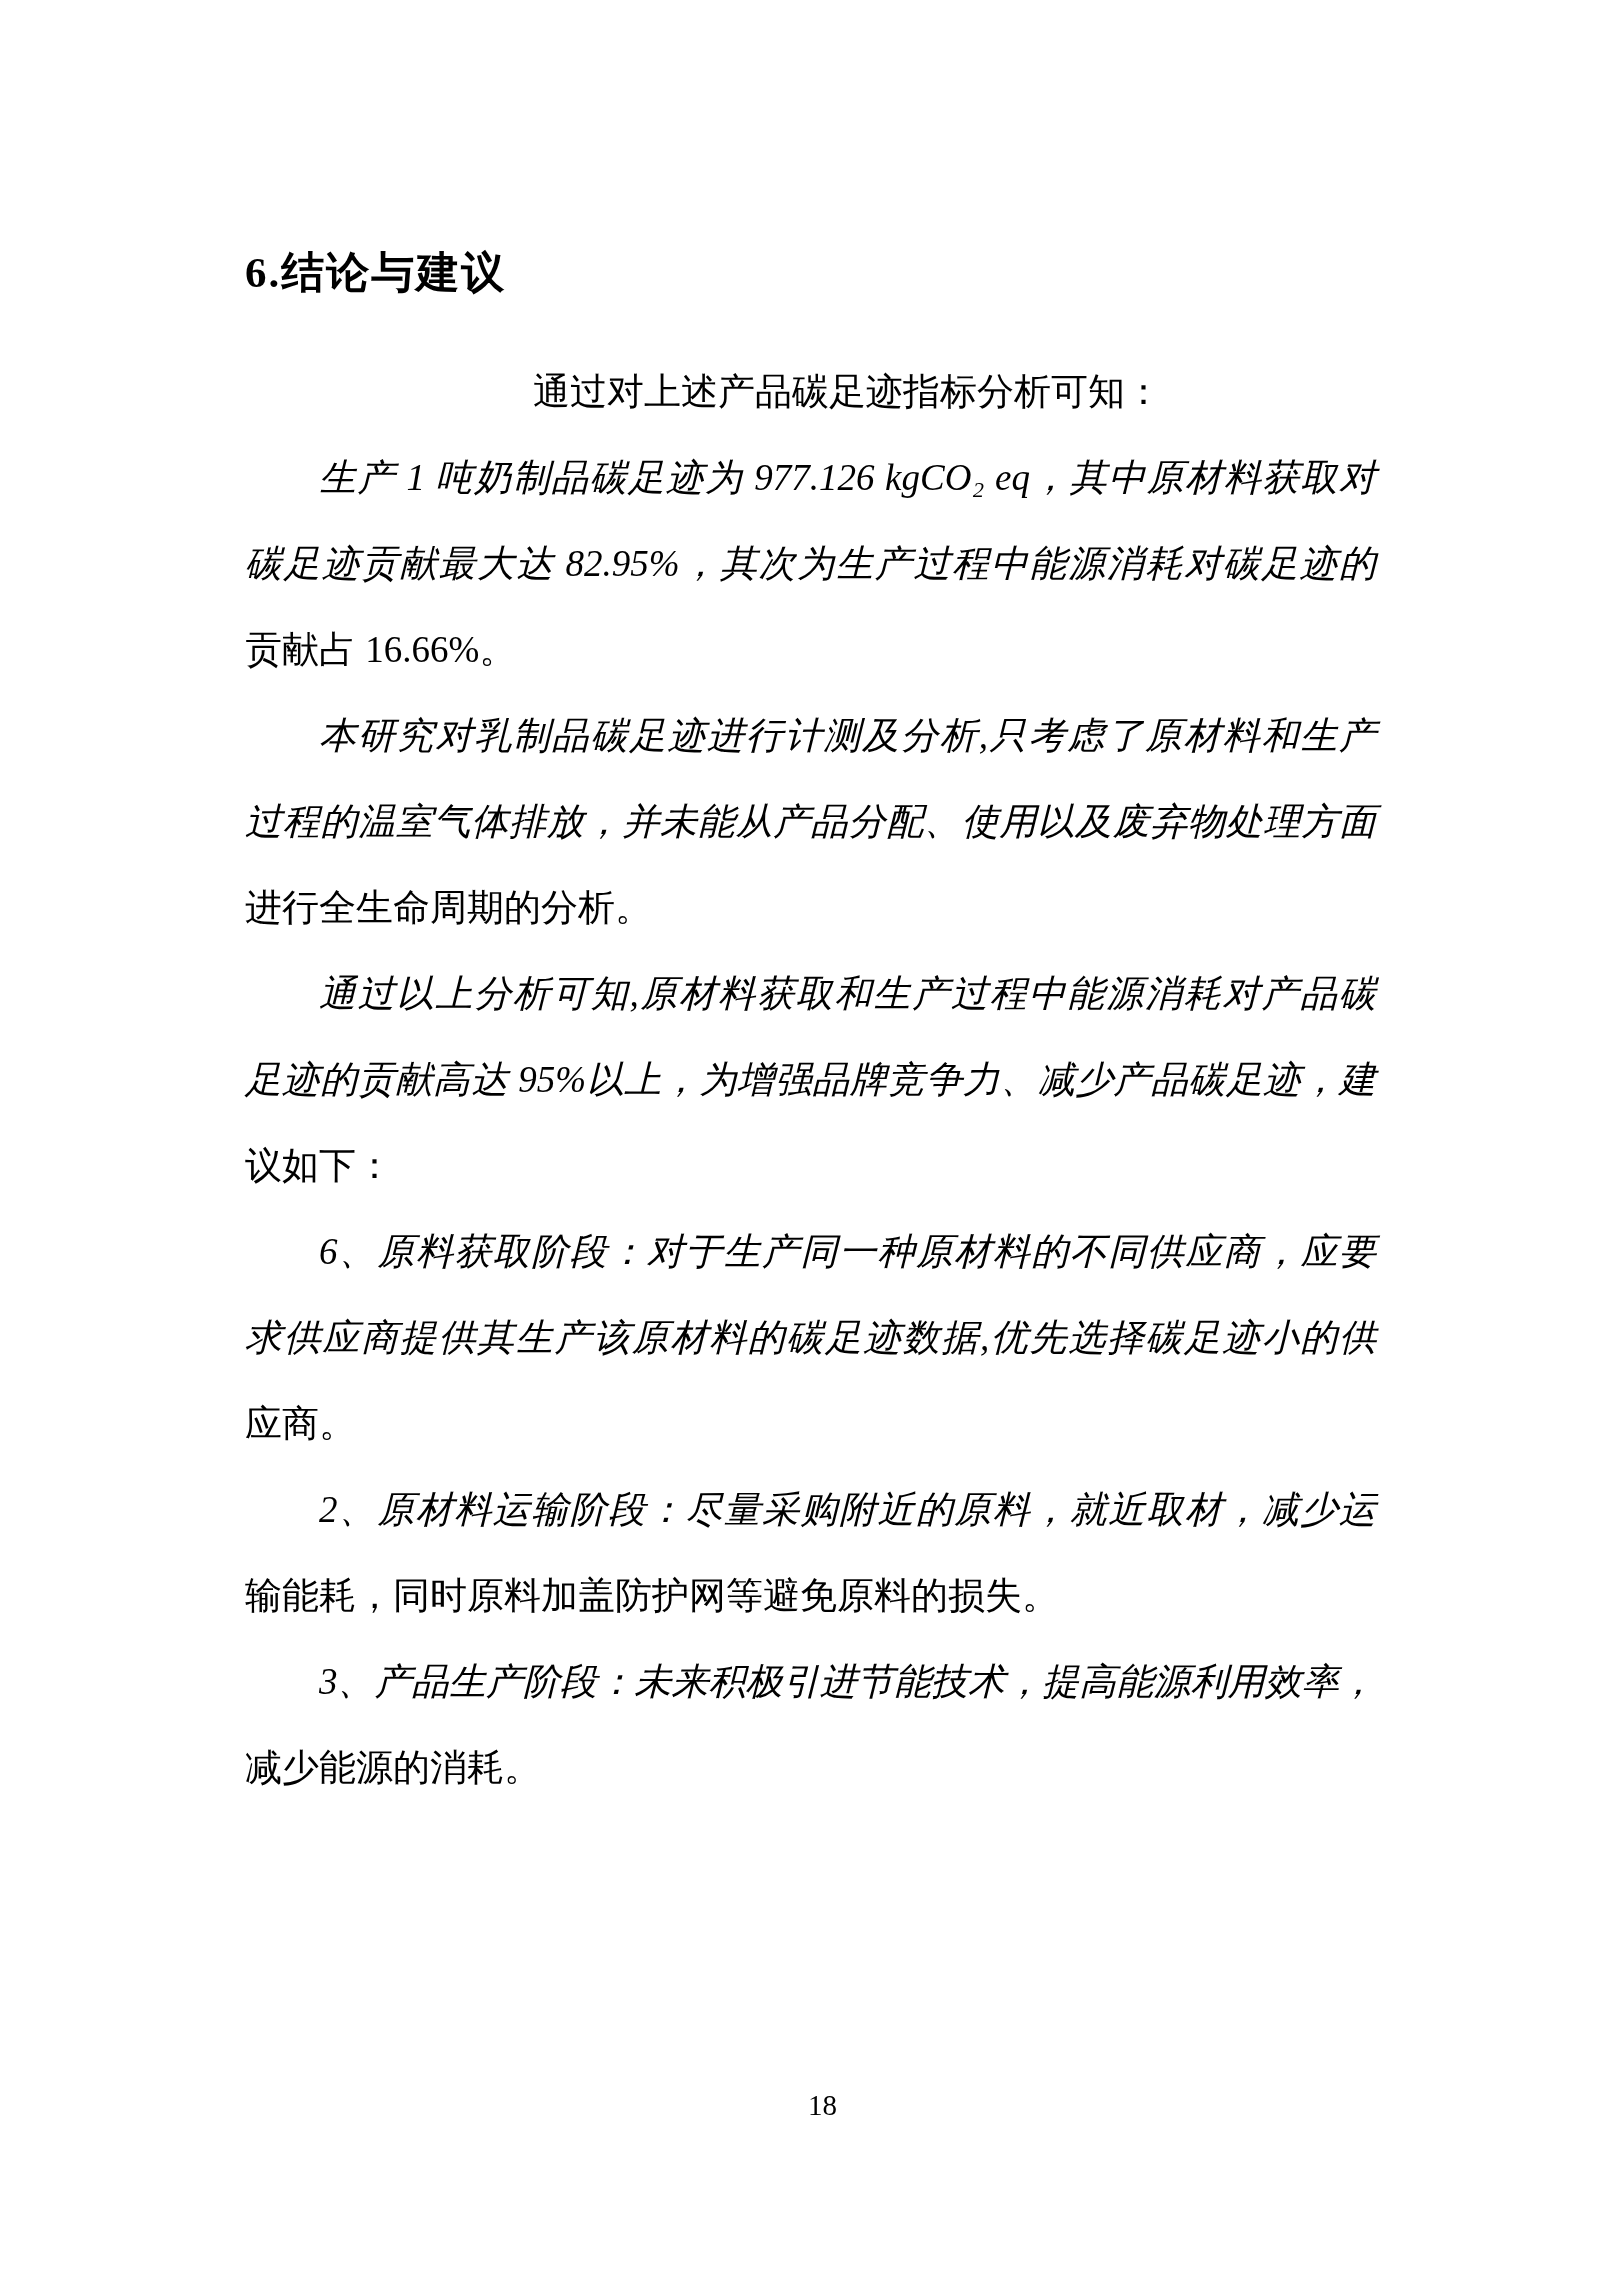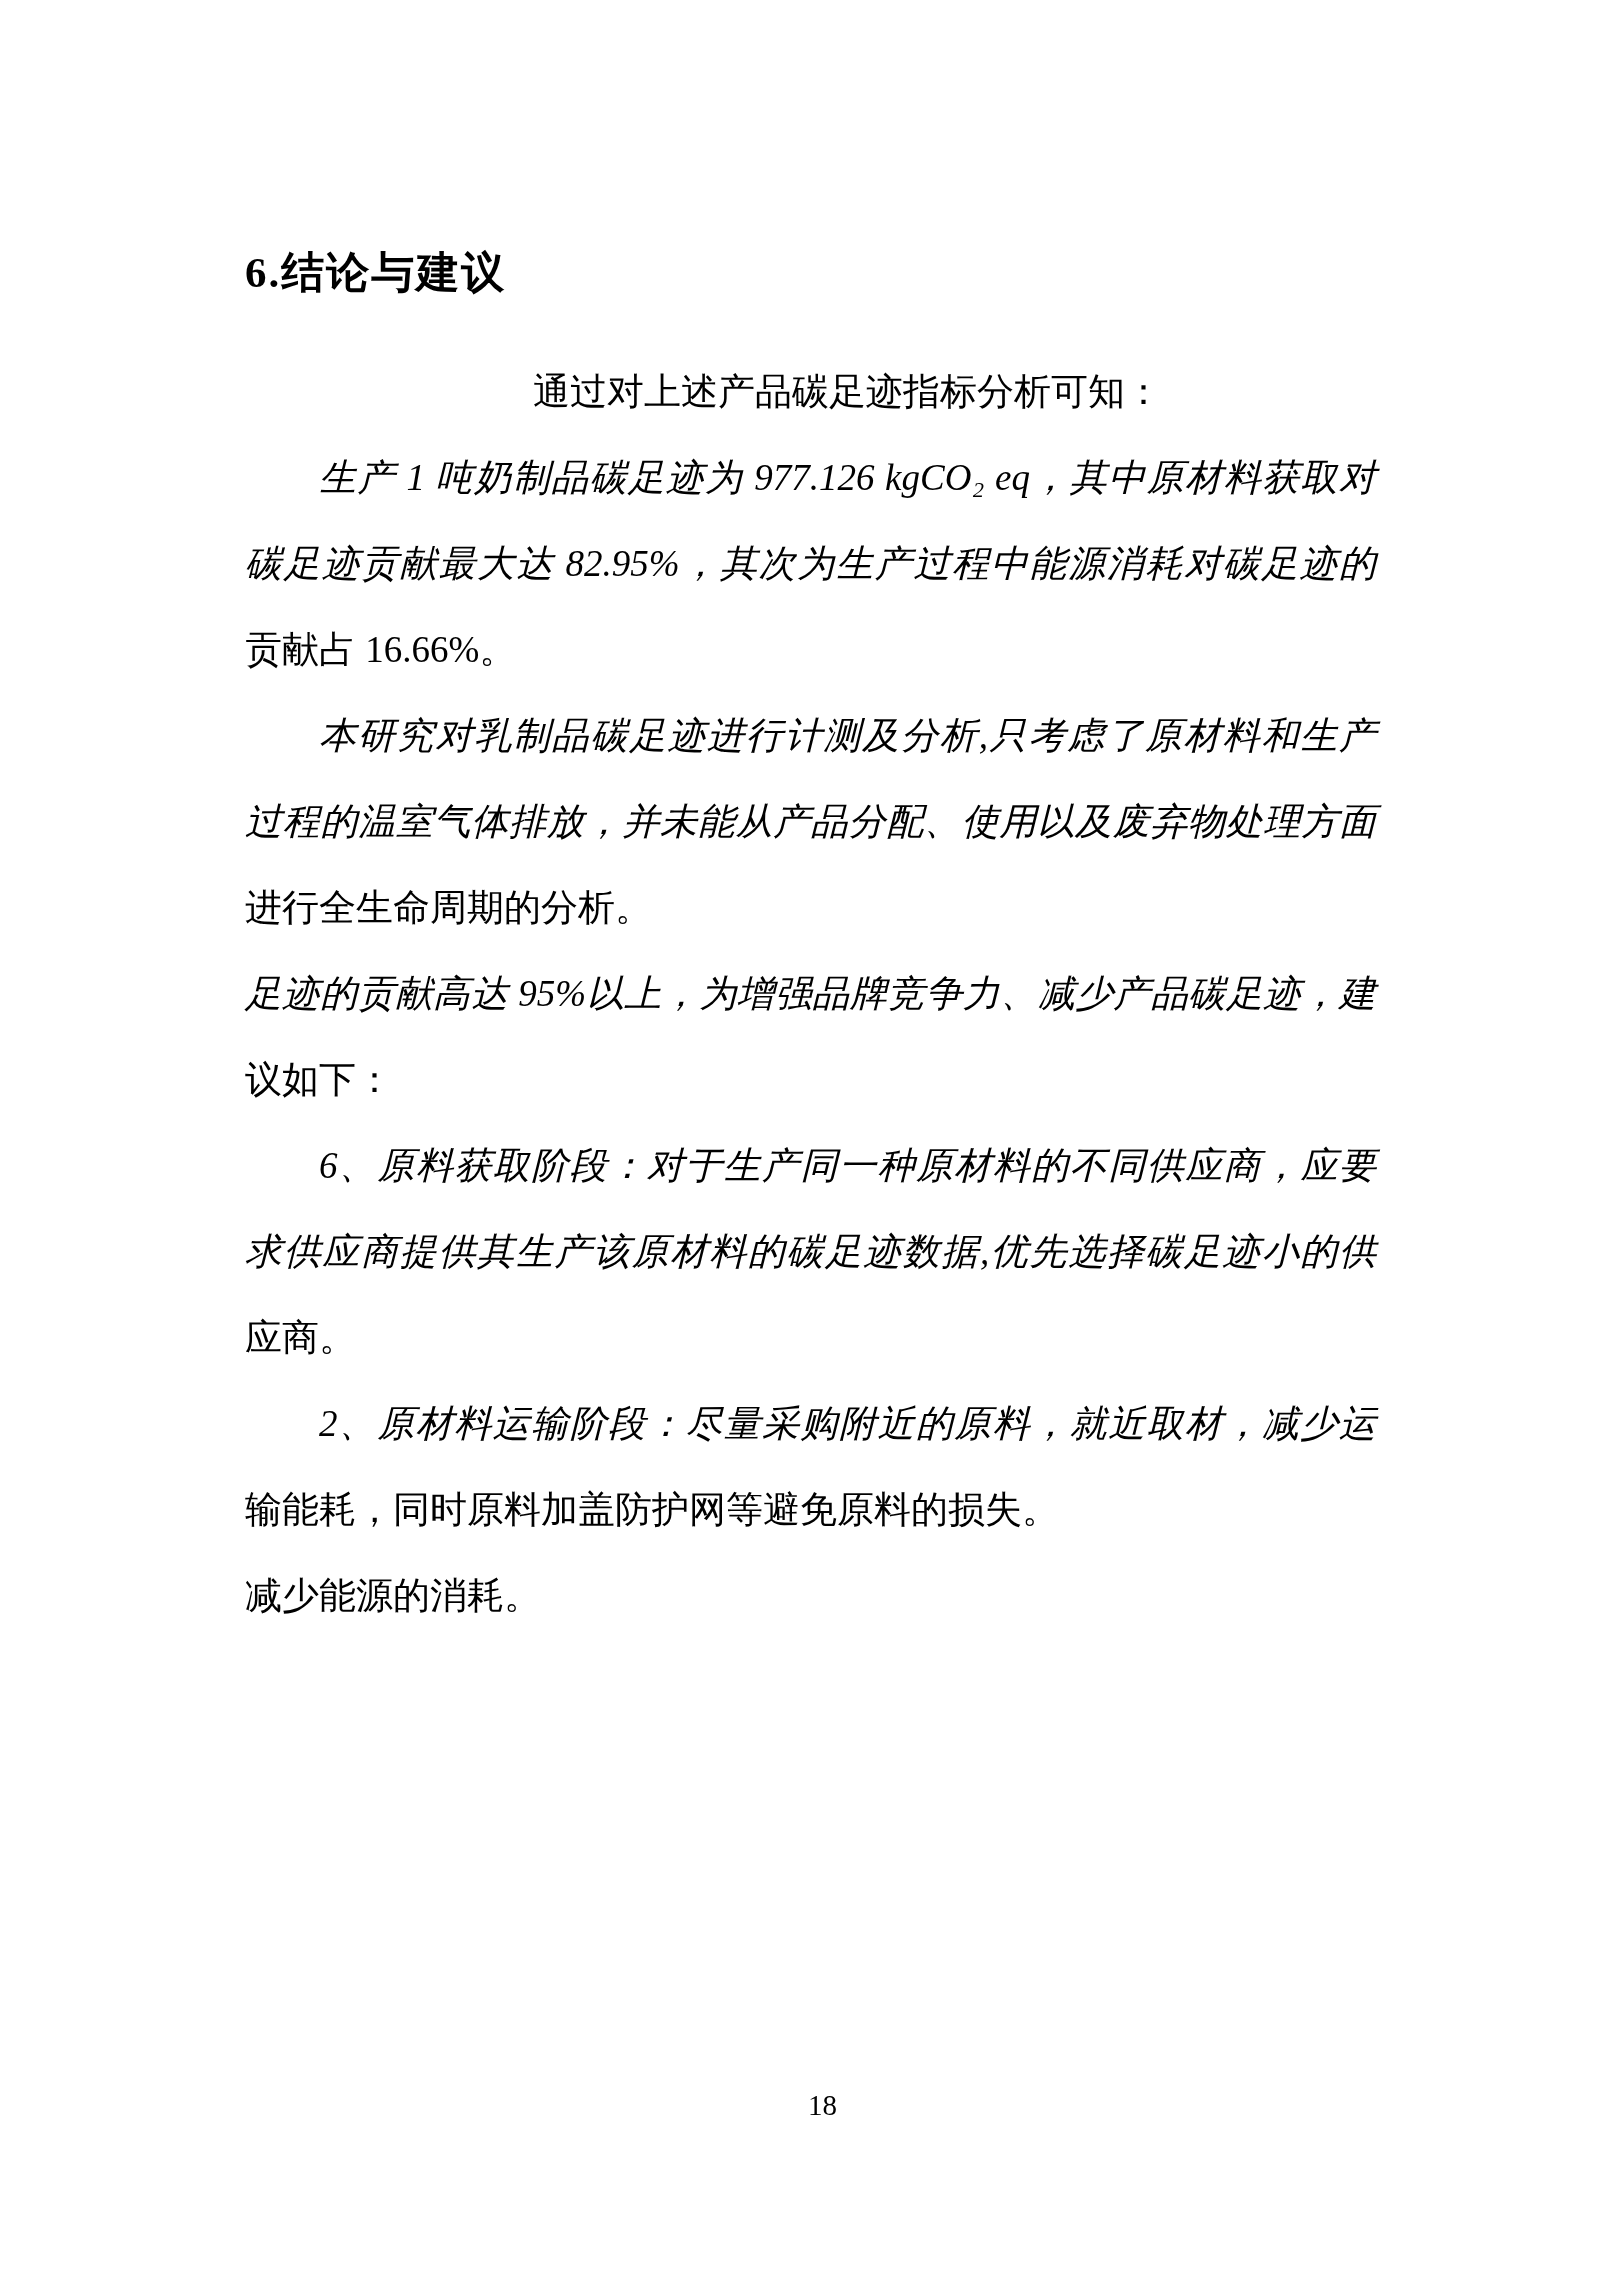--- a/index.html
+++ b/index.html
@@ -75,36 +75,38 @@
       <div class="line">贡献占 16.66%。</div>
     </div>
 
     <div class="paragraph">
       <div class="line first j">本研究对乳制品碳足迹进行计测及分析,只考虑了原材料和生产</div>
       <div class="line j">过程的温室气体排放，并未能从产品分配、使用以及废弃物处理方面</div>
       <div class="line">进行全生命周期的分析。</div>
     </div>
 
     <div class="paragraph">
+      <div class="line first j">通过以上分析可知,原材料获取和生产过程中能源消耗对产品碳</div>
       <div class="line j">足迹的贡献高达 95%以上，为增强品牌竞争力、减少产品碳足迹，建</div>
       <div class="line">议如下：</div>
     </div>
 
     <div class="paragraph">
       <div class="line first j">6、原料获取阶段：对于生产同一种原材料的不同供应商，应要</div>
       <div class="line j">求供应商提供其生产该原材料的碳足迹数据,优先选择碳足迹小的供</div>
       <div class="line">应商。</div>
     </div>
 
     <div class="paragraph">
       <div class="line first j">2、原材料运输阶段：尽量采购附近的原料，就近取材，减少运</div>
       <div class="line">输能耗，同时原料加盖防护网等避免原料的损失。</div>
     </div>
 
     <div class="paragraph">
+      <div class="line first j">3、产品生产阶段：未来积极引进节能技术，提高能源利用效率，</div>
       <div class="line">减少能源的消耗。</div>
     </div>
 
   </div>
 
   <div class="page-number">18</div>
 
 </div>
 
 

